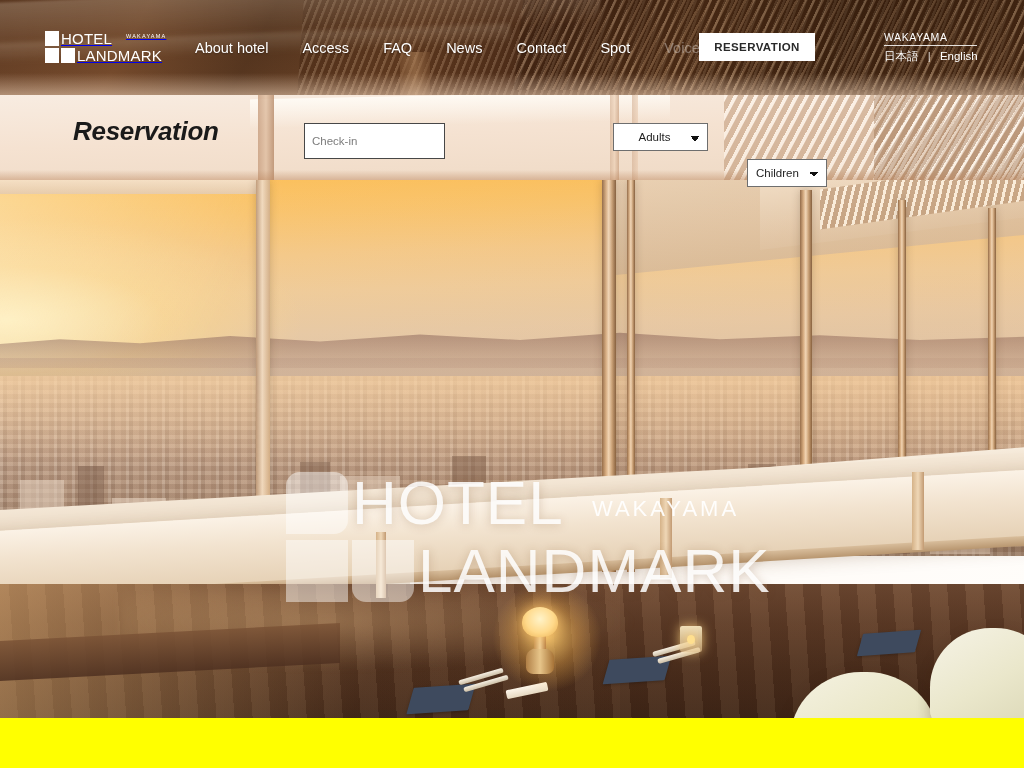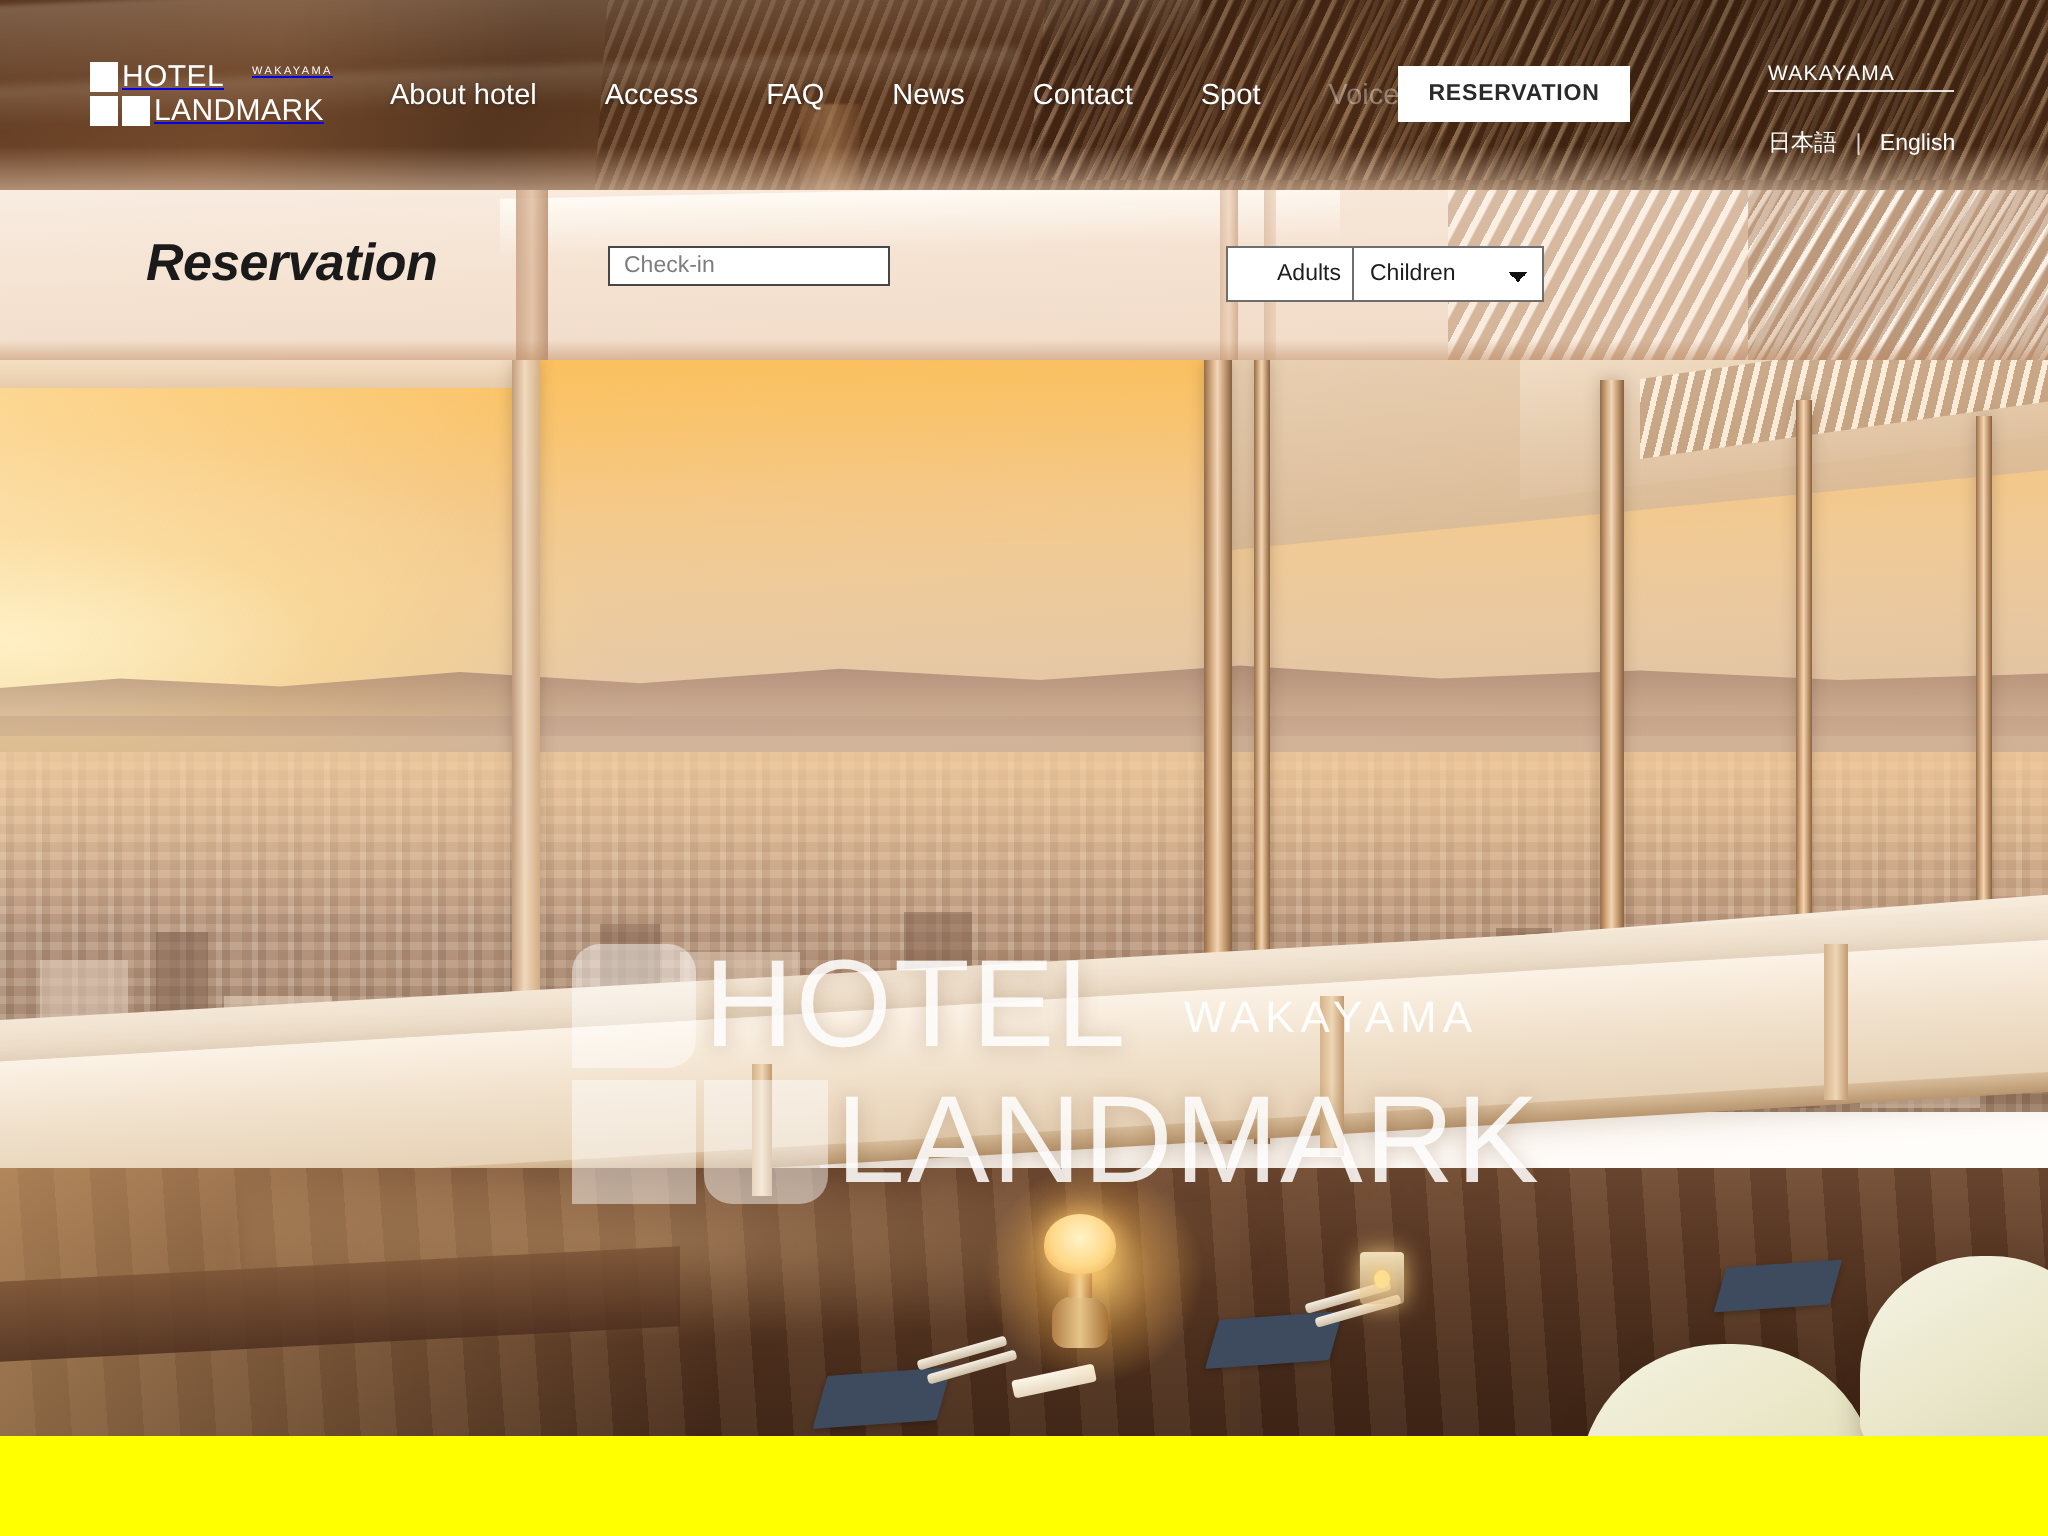--- a/index.html
+++ b/index.html
@@ -69,21 +69,21 @@
     position:absolute; left:699px; top:33px; width:116px; height:28px;
     background:#fff; color:#2a2a2a; font-size:11.5px; font-weight:bold;
     letter-spacing:.4px; display:flex; align-items:center; justify-content:center;
     border:none; cursor:pointer; font-family:"Liberation Sans", sans-serif;
   }
 
   
   .lang { position:absolute; right:47px; top:31px; width:93px; text-align:left; }
   .lang-title { color:#fff; font-size:10.5px; letter-spacing:.6px;
     padding-bottom:2px; border-bottom:1px solid rgba(255,255,255,.85); }
-  .lang-links { margin-top:18px; font-size:11.5px; color:#fff; white-space:nowrap; }
+  .lang-links { margin-top:3px; font-size:11.5px; color:#fff; white-space:nowrap; }
   .lang-links a { color:#fff; text-decoration:none; }
   .lang-sep { margin:0 6px; color:rgba(255,255,255,.8); }
 
   
   .resbar { position:absolute; top:95px; left:0; width:1024px; height:85px;
     overflow:hidden; z-index:25; }
   .rb-bg { position:absolute; inset:0;
     background:linear-gradient(100deg,#f6e0cd 0%,#f3ddc8 18%,#efd8c2 34%,
       #f2dcc8 50%,#eed6bf 68%,#e9cfb6 84%,#e4c7ab 100%); }
   .rb-wall { position:absolute; left:0; top:0; width:1024px; height:85px;
@@ -104,40 +104,40 @@
       rgba(150,108,74,.40) 3px, rgba(150,108,74,.40) 8px); }
   .rb-ceil { position:absolute; left:250px; top:0; width:420px; height:30px;
     background:linear-gradient(180deg,rgba(255,252,246,.9),rgba(245,226,208,.2));
     transform:skewY(-1.2deg); }
   .rb-floor { position:absolute; left:0; bottom:0; width:1024px; height:10px;
     background:linear-gradient(180deg,rgba(210,160,120,.0),rgba(186,132,92,.45)); }
   .res-title { position:absolute; left:73px; top:118px; font-size:26px;
     font-style:italic; font-weight:bold; color:#1a1a1a; letter-spacing:-.3px;
     line-height:1; }
 
-  .fld { position:absolute; top:123px; height:20px; background:#fff;
+  .fld { position:absolute; top:123px; height:36px; background:#fff;
     border:1px solid #474747; font-size:11.5px; color:#3a3a3a;
     font-family:"Liberation Sans", sans-serif; padding:0 7px; }
   .fld::placeholder { color:#7d7d7d; }
   #checkin  { left:304px; width:141px; }
   #checkout { left:460px; width:141px; }
 
   .sel { position:absolute; top:123px; height:28px; background:#fff;
     border:1px solid #6e6e6e; font-size:11.5px; color:#1d1d1d;
     font-family:"Liberation Sans", sans-serif; padding:0 20px 0 8px;
     -webkit-appearance:none; appearance:none; cursor:pointer;
     background-image:
       linear-gradient(45deg, transparent 50%, #111 50%),
       linear-gradient(135deg, #111 50%, transparent 50%);
     background-position: calc(100% - 12px) 12px, calc(100% - 7px) 12px;
     background-size: 5px 5px, 5px 5px;
     background-repeat:no-repeat;
   }
   #adults   { left:613px; width:95px;text-align:center; }
-  #children { left:676px; width:96px; }
+  #children { left:747px; width:80px;margin-top:36px; }
 
   .btn-search { position:absolute; left:822px; top:121px; width:130px; height:28px;
     background:#000; color:#fff; border:none; font-size:11.5px; cursor:pointer;
     font-family:"Liberation Sans", sans-serif; }
 
   
   .hero { position:absolute; top:180px; left:0; width:1024px; height:538px;
     overflow:hidden; z-index:10; }
   .sky2 { position:absolute; left:0; top:0; width:1024px; height:230px;
     background:linear-gradient(178deg,#fcb949 0%,#f8bf63 16%,#f3c582 32%,

